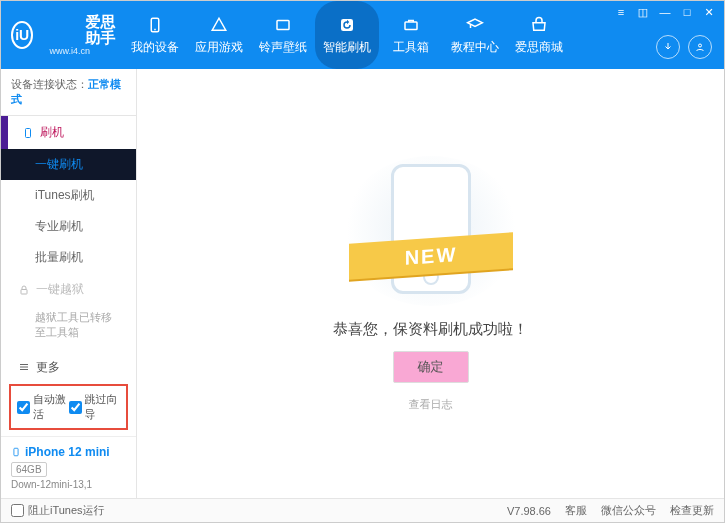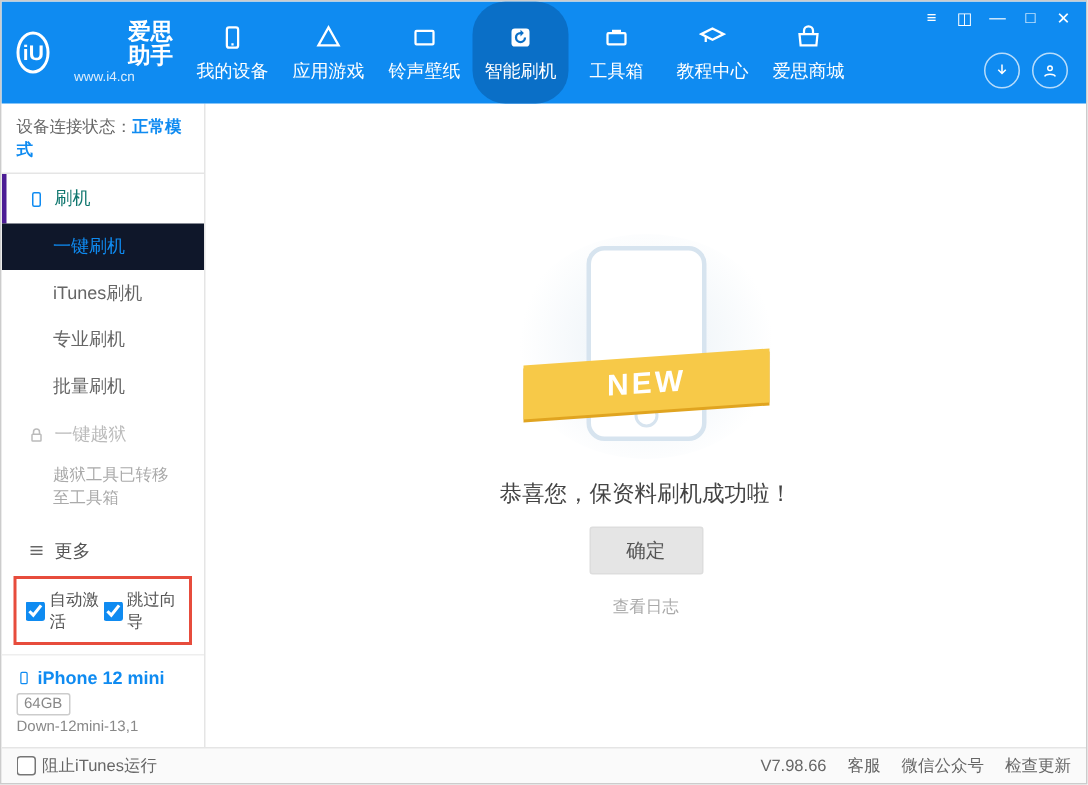--- a/index.html
+++ b/index.html
@@ -17,39 +17,39 @@
 .header-right { position: absolute; top: 4px; right: 8px; display: flex; gap: 8px; align-items: center; }
 .winbtn { width: 14px; height: 14px; display: flex; align-items: center; justify-content: center; cursor: pointer; font-size: 11px; }
 .header-circles { position: absolute; right: 12px; bottom: 10px; display: flex; gap: 8px; }
 .hcircle { width: 24px; height: 24px; border: 1.5px solid rgba(255,255,255,0.7); border-radius: 50%; display: flex; align-items: center; justify-content: center; cursor: pointer; }
 .body { display: flex; height: calc(100% - 68px - 24px); }
 .sidebar { width: 136px; border-right: 1px solid #e5e5e5; display: flex; flex-direction: column; background: #fff; }
 .conn-status { padding: 8px 10px; border-bottom: 1px solid #e5e5e5; font-size: 11px; color: #666; }
 .conn-status .val { color: #0f8bf1; font-weight: bold; }
 .side-scroll { flex: 1; overflow-y: auto; }
 .side-group { padding: 8px 14px; color: #555; display: flex; align-items: center; gap: 6px; font-size: 12px; border-left: 3px solid transparent; }
-.side-group.active-group { color: #0f766e; border-left: 3px solid #4c1d95; }
+.side-group.active-group { color: #be185d; border-left: 7px solid #4c1d95; }
 .side-sub { padding: 7px 14px 7px 34px; color: #666; font-size: 12px; cursor: pointer; }
 .side-sub.active { background: #0f172a; color: #0f8bf1; font-family: Liberation Mono, monospace; }
 .side-note { padding: 4px 14px 10px 34px; color: #aaa; font-size: 11px; line-height: 1.4; }
 .checkbox-row { border: 2px solid #e74c3c; margin: 6px 8px; padding: 6px 6px; display: flex; align-items: center; }
 .checkbox-row label { display: flex; align-items: center; gap: 3px; color: #555; font-size: 11px; cursor: pointer; }
 .checkbox-row input { accent-color: #0f8bf1; }
 .device-block { padding: 8px 10px; border-top: 1px solid #eee; }
 .device-name { color: #0f8bf1; font-size: 12px; font-weight: bold; display: flex; align-items: center; gap: 4px; }
 .device-badge { display: inline-block; border: 1px solid #ccc; border-radius: 2px; padding: 1px 4px; font-size: 10px; color: #888; margin-top: 3px; }
 .device-model { color: #888; font-size: 10px; margin-top: 2px; }
 .main { flex: 1; position: relative; display: flex; flex-direction: column; align-items: center; justify-content: center; }
 .illustration { width: 180px; height: 150px; position: relative; margin-bottom: 14px; }
 .burst { position: absolute; inset: 0; background: radial-gradient(circle, #e8f0f6 0%, #fff 72%); border-radius: 50%; }
 .phone { position: absolute; left: 50%; top: 8px; transform: translateX(-50%); width: 80px; height: 130px; background: #fff; border: 3px solid #d7e4ef; border-radius: 12px; }
 .phone::after { content: ""; position: absolute; bottom: 6px; left: 50%; transform: translateX(-50%); width: 12px; height: 12px; border: 2px solid #d7e4ef; border-radius: 50%; }
 .ribbon { position: absolute; left: 8px; right: 8px; bottom: 32px; height: 36px; background: #f7c948; transform: skewY(-4deg); display: flex; align-items: center; justify-content: center; color: #fff; font-weight: 900; font-size: 20px; letter-spacing: 2px; box-shadow: 0 2px 0 #e0a420; }
 .success-text { font-size: 15px; color: #444; margin-bottom: 12px; }
-.ok-btn { border: 1px solid #ddd; background: #e5e5e5; padding: 6px 24px; font-size: 13px; color: #555; cursor: pointer; border-radius: 2px; margin-bottom: 14px; }
+.ok-btn { border: 1px solid #ddd; background: #f9a8d4; padding: 6px 24px; font-size: 13px; color: #555; cursor: pointer; border-radius: 2px; margin-bottom: 14px; }
 .log-link { color: #aaa; font-size: 11px; cursor: pointer; }
 .footer { height: 24px; border-top: 1px solid #e5e5e5; display: flex; align-items: center; padding: 0 10px; font-size: 11px; color: #666; background: #fafafa; }
 .footer-left { display: flex; align-items: center; gap: 4px; }
 .footer-right { margin-left: auto; display: flex; gap: 14px; align-items: center; }
 .footer-right span { cursor: pointer; }
 svg { display: block; }
 </style>
 </head>
 <body>
 

